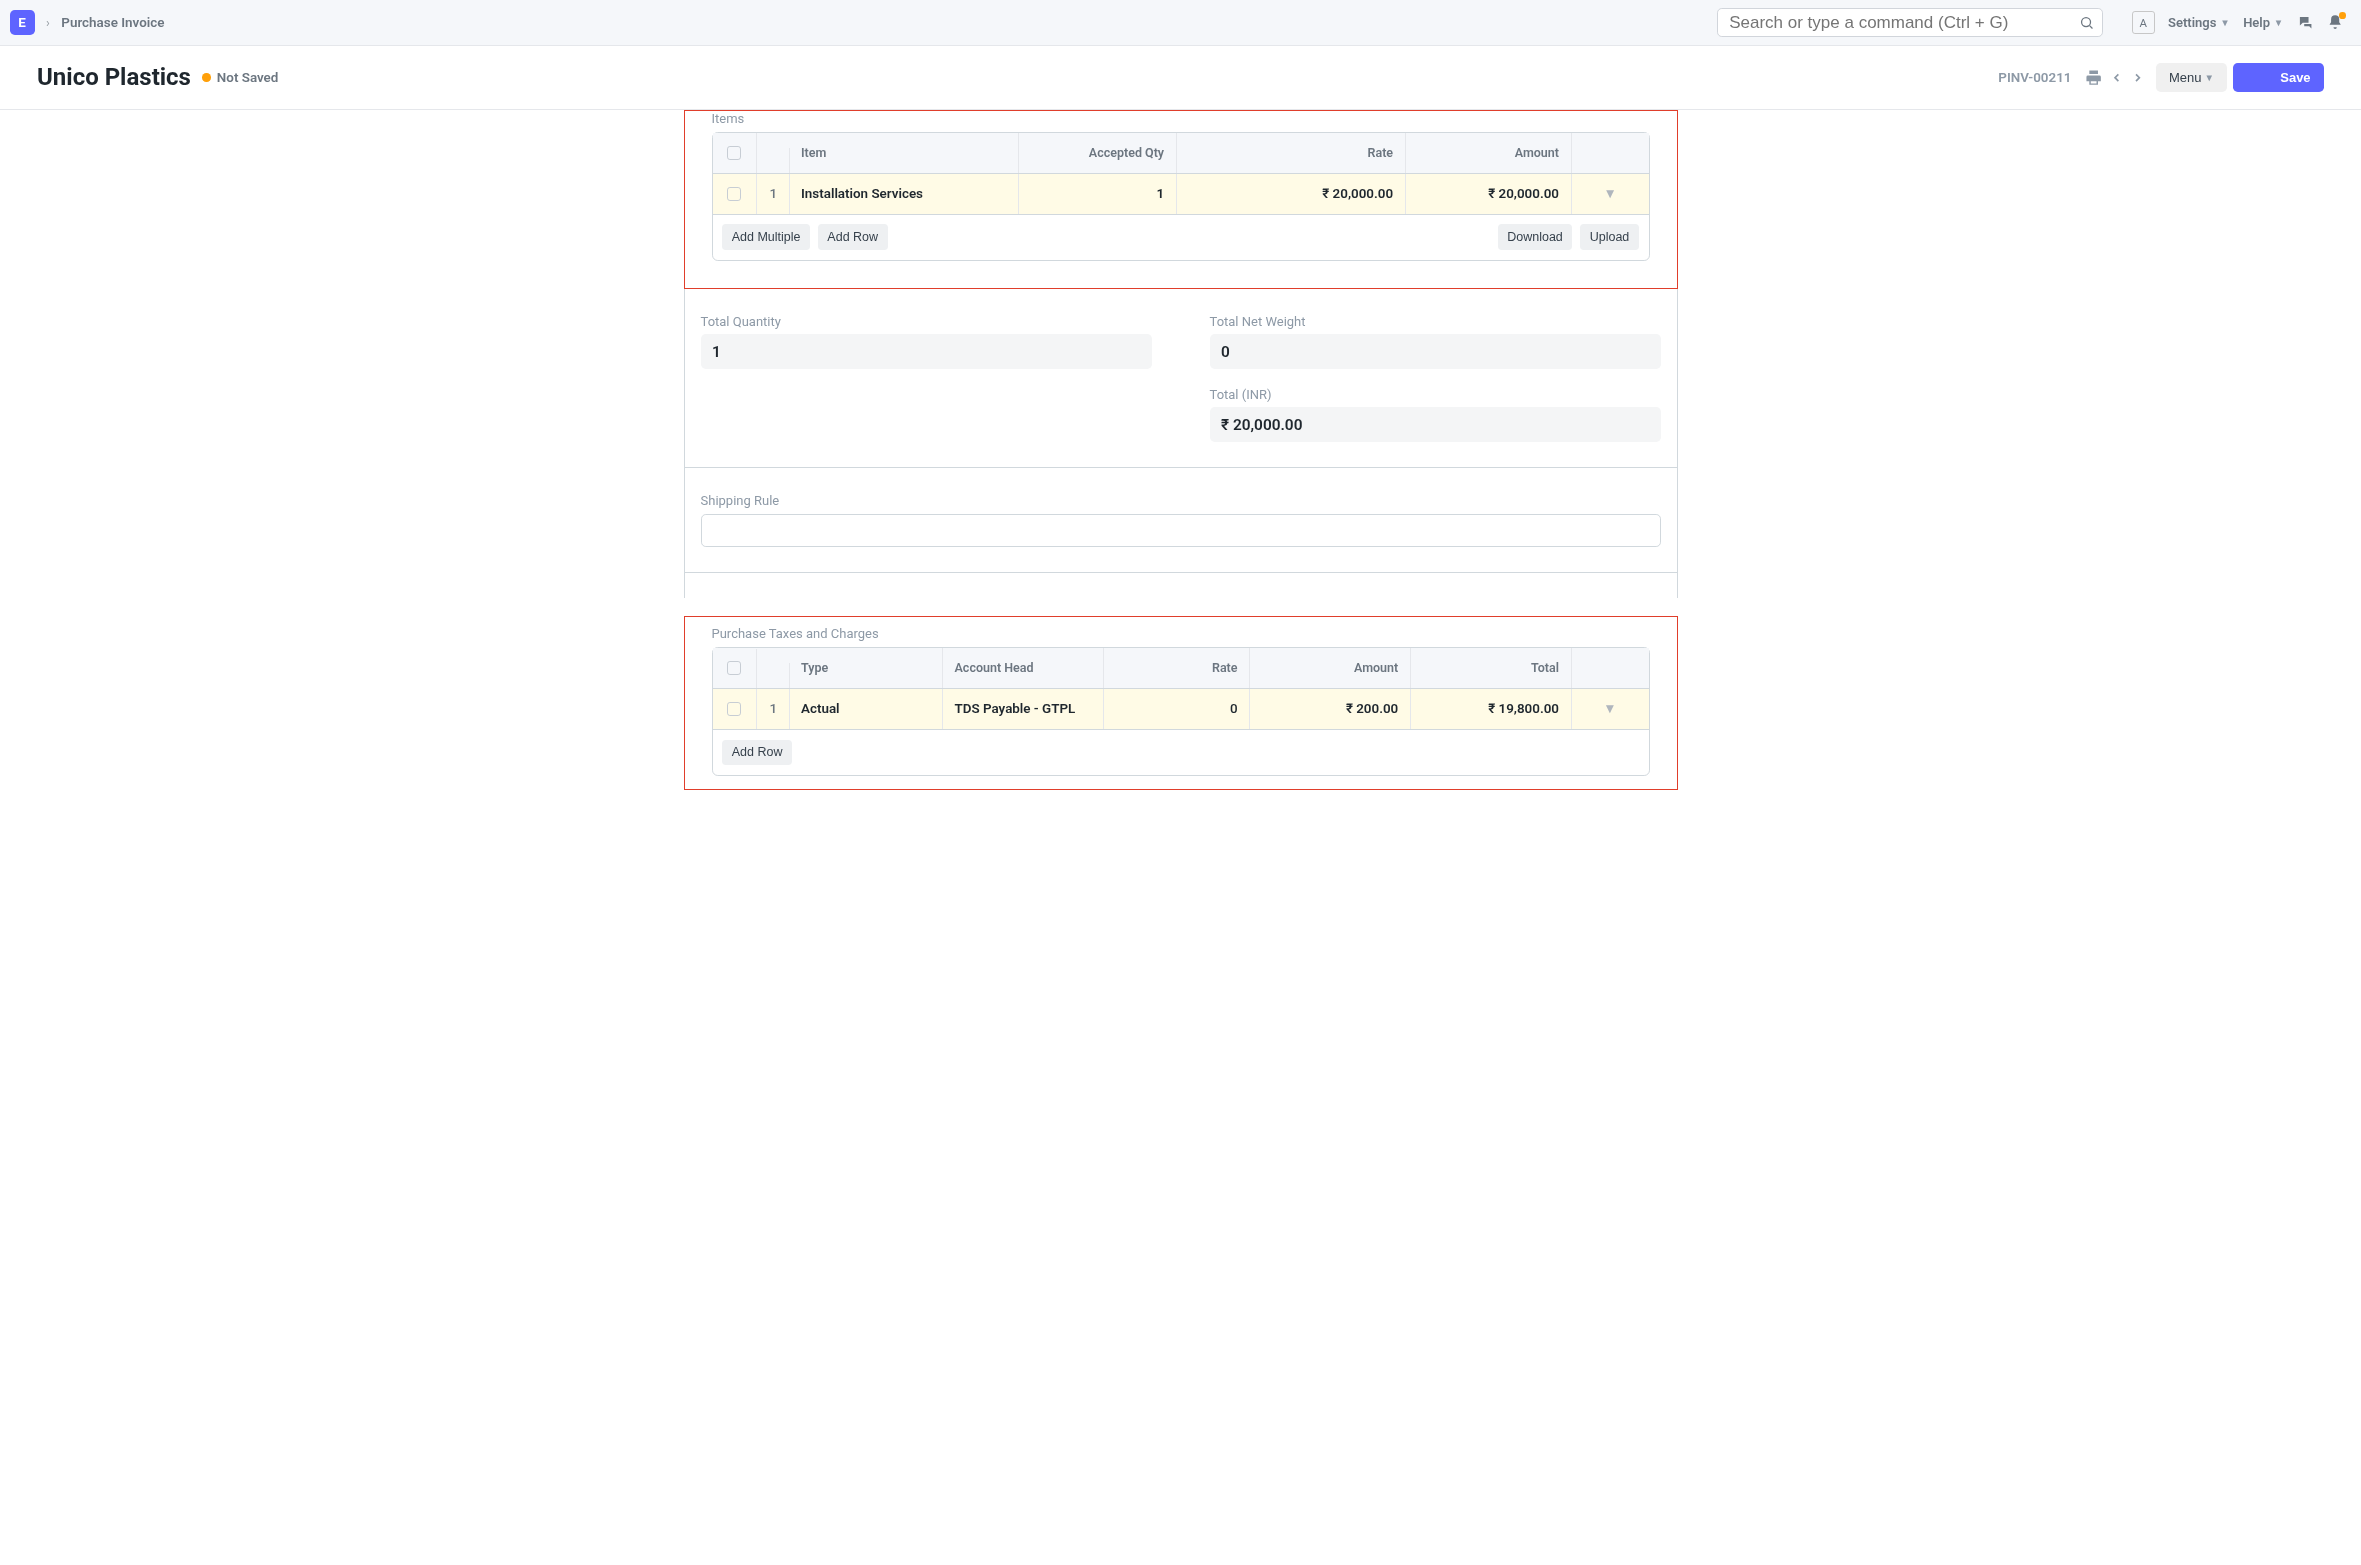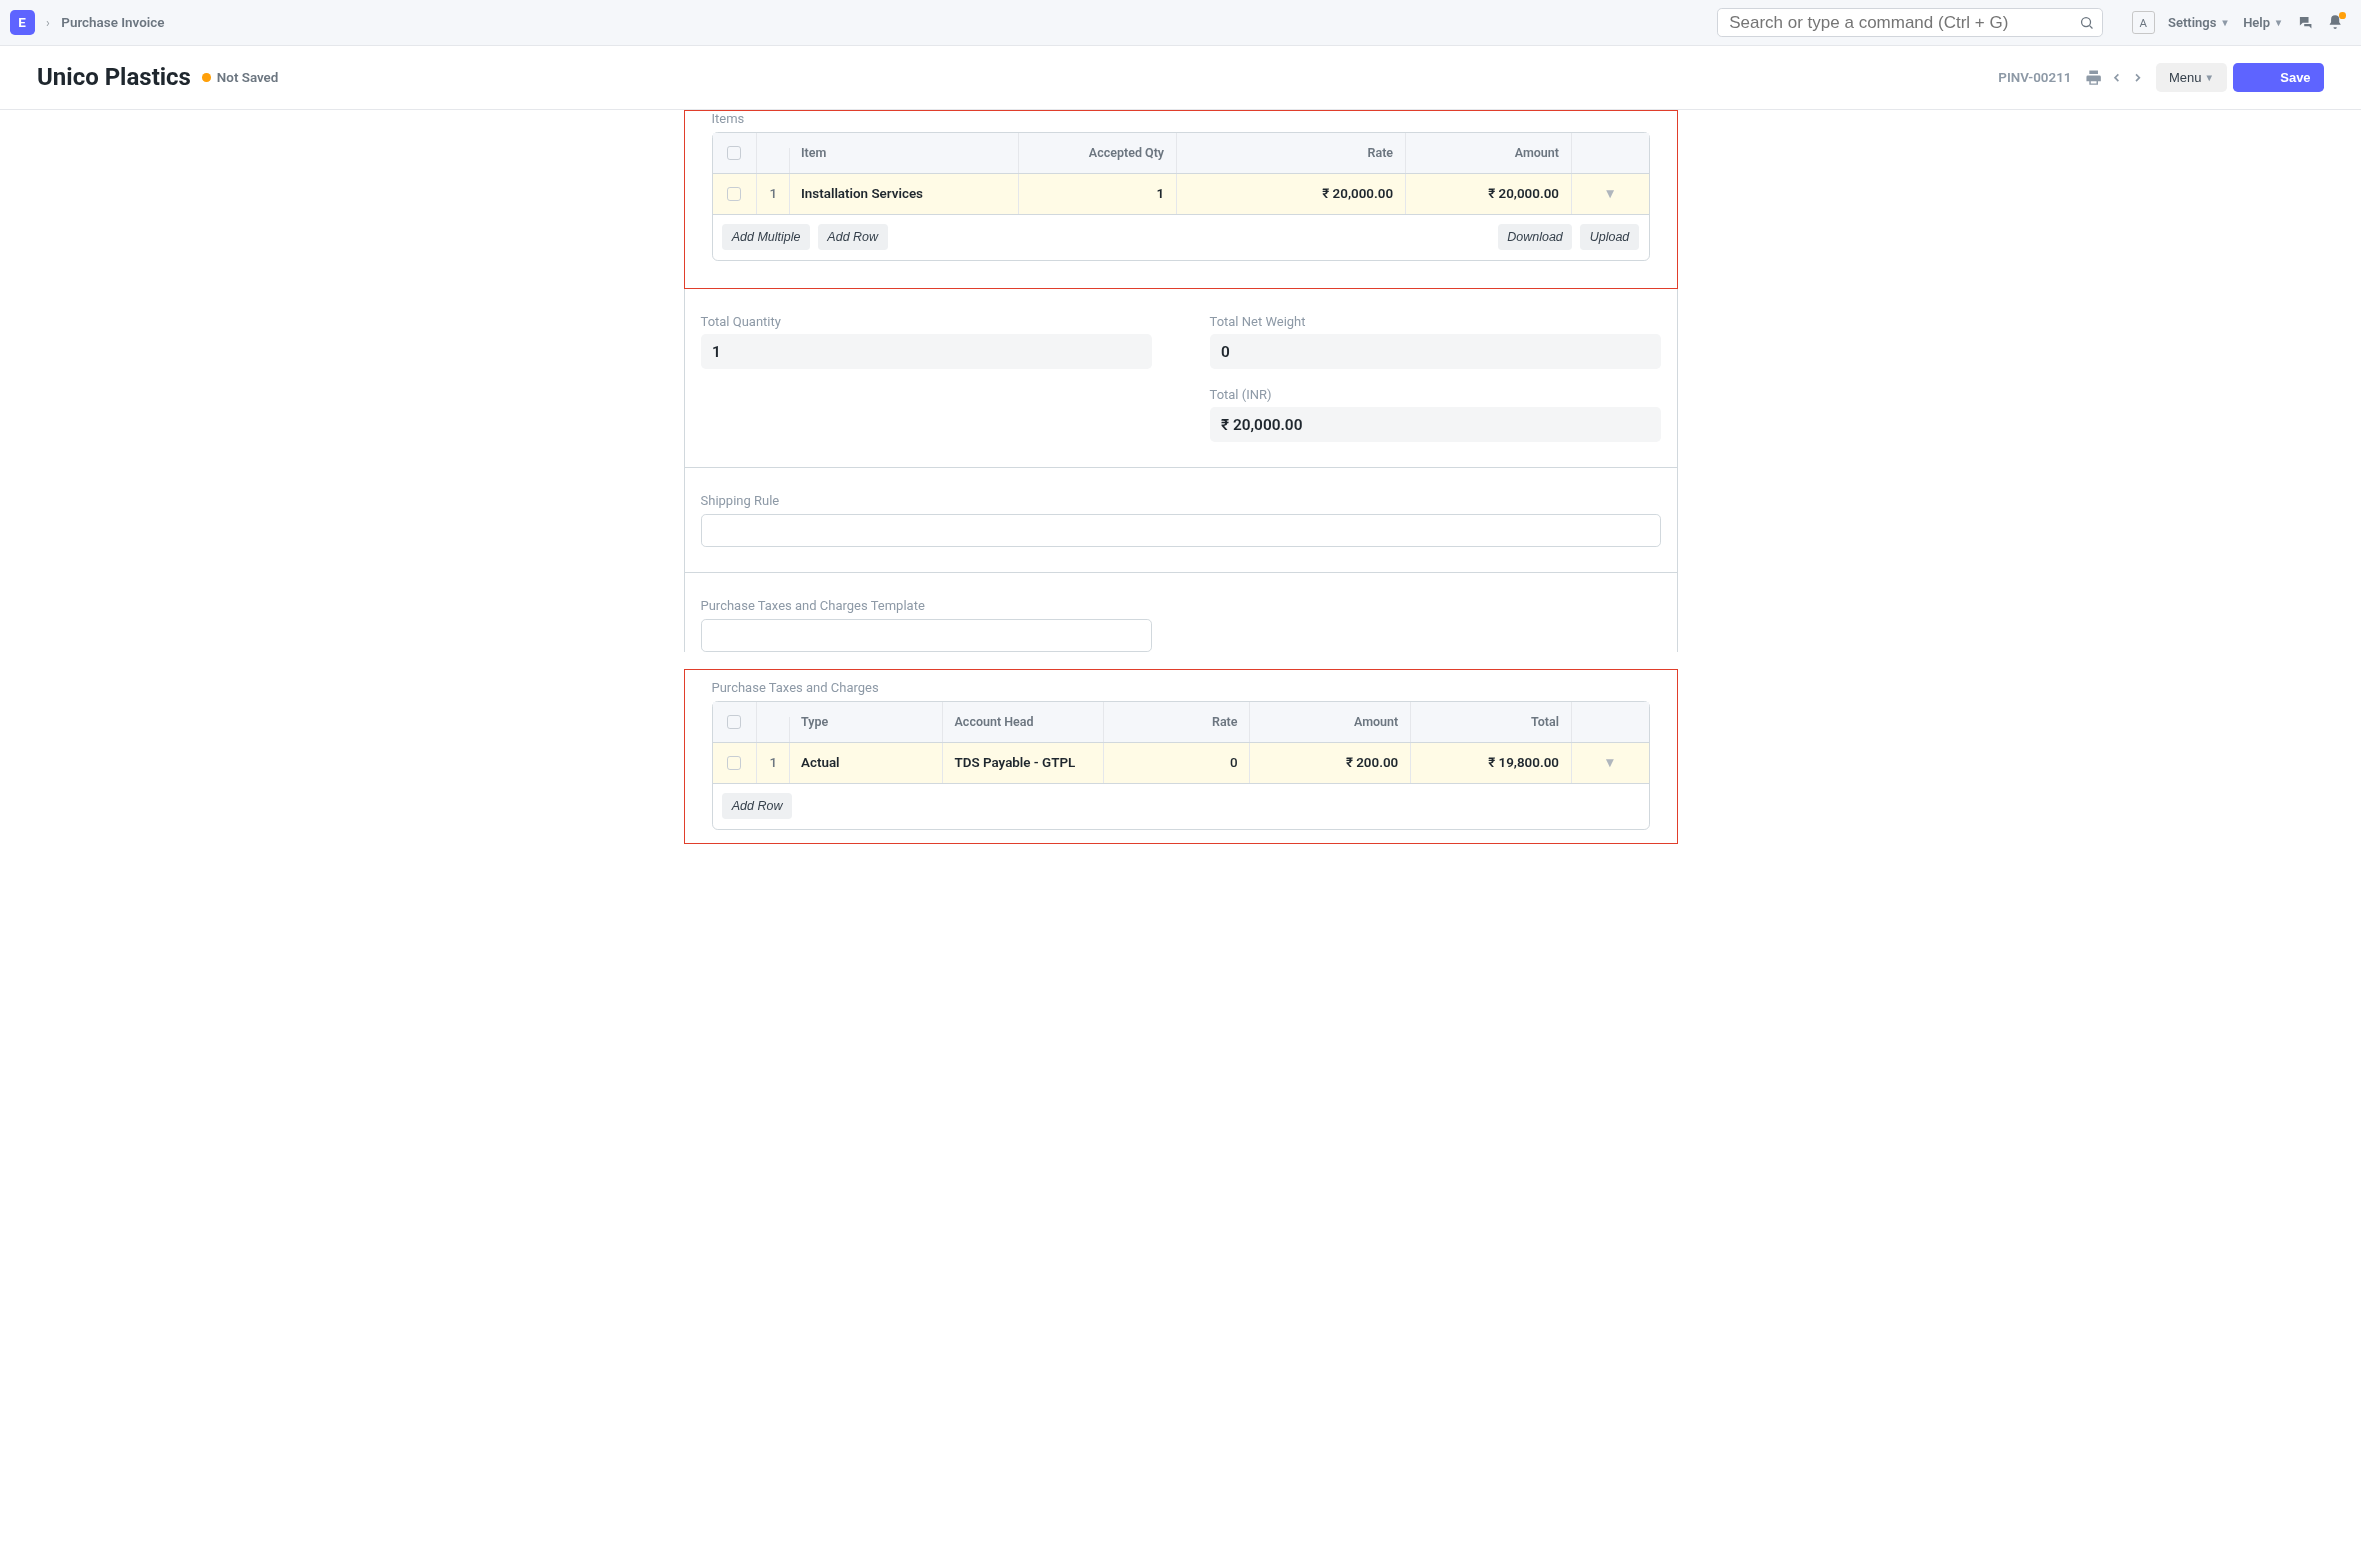--- a/index.html
+++ b/index.html
@@ -95,21 +95,21 @@
   display: flex;
   border-bottom: 1px solid #d1d8dd;
 }
 .grid-head { background: #f5f7fa; color: #6c7680; font-weight: 600; font-size: 12.5px; align-items: flex-end; }
 .grid-row { background: #fffbe6; font-weight: 600; color: #1f272e; font-size: 13.4px; }
 .cell { padding: 12.5px 11.5px; border-right: 1px solid #e5e7eb; display: flex; align-items: center; }
 .cell:last-child { border-right: none; }
 .cell.right { justify-content: flex-end; }
 .cell.center { justify-content: center; }
 .grid-actions { display: flex; padding: 9.6px; gap: 7.7px; }
-.small-btn { background: #eef0f2; border: none; border-radius: 3.8px; padding: 5.8px 9.6px; font-size: 12.5px; color: #36414c; cursor: pointer; font-style: italic; }
+.small-btn { background: #eef0f2; border: none; border-radius: 3.8px; padding: 5.8px 9.6px; font-size: 12.5px; color: #36414c; cursor: pointer; }
 .grid-actions .spacer { flex: 1; }
 
 .two-col { display: flex; gap: 58px; }
 .col { flex: 1; }
 
 .form-section-border { border: 1px solid #d1d8dd; border-top: none; }
 
 .chk { width: 14.4px; height: 14.4px; border: 1.4px solid #c7cdd4; border-radius: 2.9px; display: inline-block; }
 .idx { color: #6c7680; font-weight: 500; }
 .chev { color: #b0b6bd; }
@@ -242,24 +242,20 @@
     <div class="two-col">
       <div class="col">
         <label class="field-label">Shipping Rule</label>
         <input class="form-control" style="">
       </div>
     </div>
   </div>
 
   <div class="section-pad form-section-border" style="padding-bottom:0;border-bottom:none">
     <div class="two-col">
-      <div class="col">
-        <label class="field-label">Purchase Taxes and Charges Template</label>
-        <input class="form-control" style="">
-      </div>
       <div class="col"></div>
     </div>
   </div>
 
   <div class="highlight-box" style="margin-top:17.3px; padding-top:9.6px; padding-bottom:13.4px">
     <label class="field-label">Purchase Taxes and Charges</label>
     <div class="grid-table">
       <div class="grid-head">
         <div class="cell center" style="width:44px">
             <span class="chk"></span>

